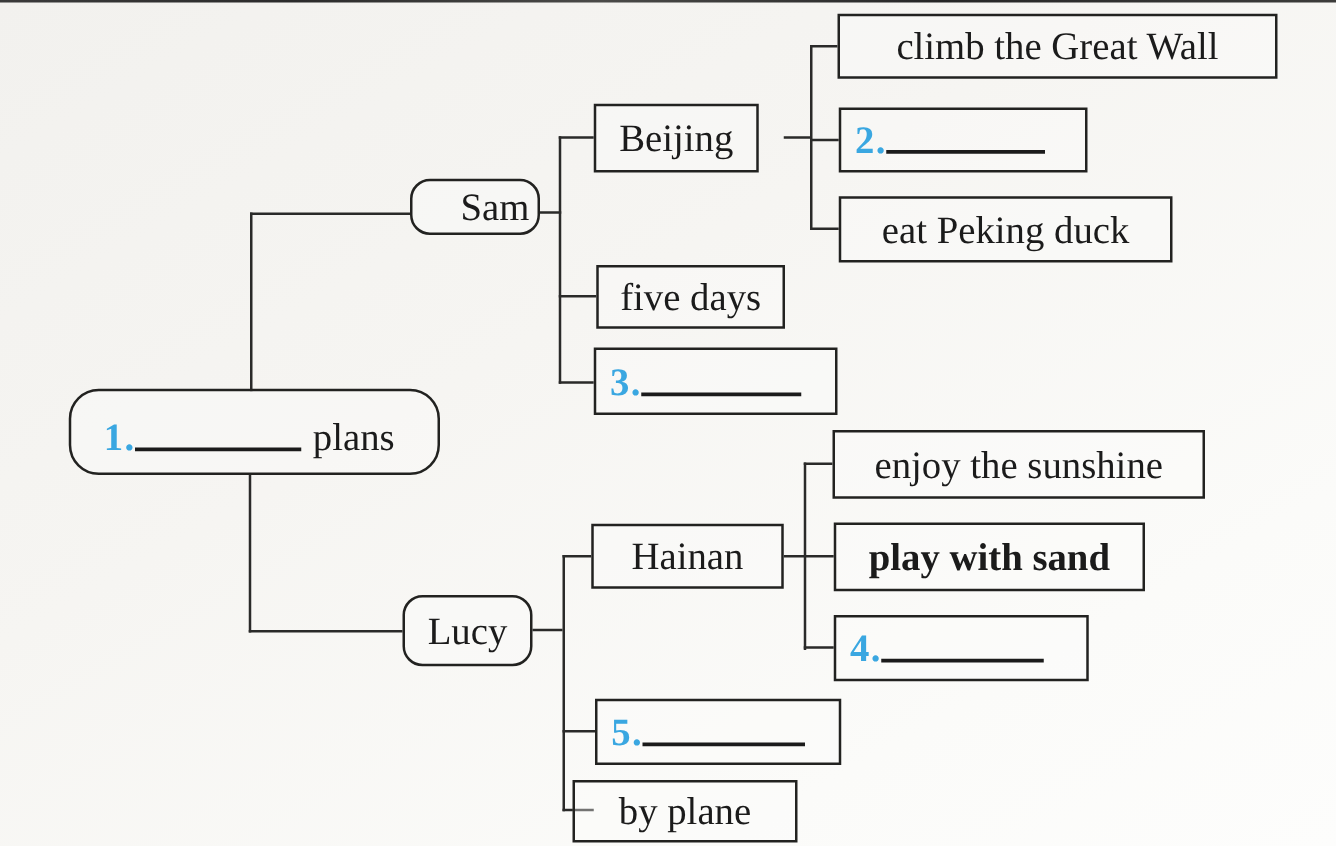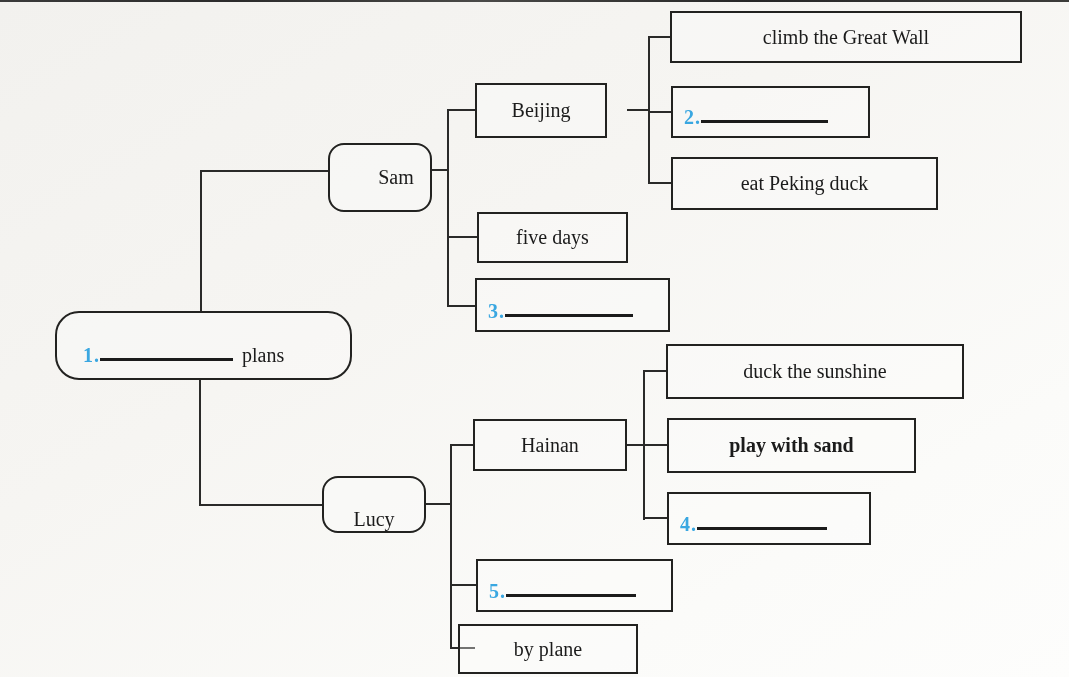--- a/index.html
+++ b/index.html
@@ -15,21 +15,21 @@
   }
   .scan-top-line{
     position:absolute;left:0;top:0;width:1069px;height:2px;
     background:linear-gradient(90deg,#3a3a3a 0%,#2b2b2b 22%,#4a4a48 45%,#262626 70%,#3c3c3a 100%);
   }
   .box{
     position:absolute;
     box-sizing:border-box;
     border:2px solid #222220;
     display:flex;align-items:center;justify-content:center;
-    font-size:20px;color:#1b1b1b;
+    font-size:31px;color:#1b1b1b;
     background:rgba(253,253,252,0.35);
   }
   .rounded{border-radius:16px;}
   .root-rounded{border-radius:24px;}
   .blankbox{justify-content:flex-start;align-items:flex-end;padding:0 0 9px 11px;}
   .rootbox{justify-content:flex-start;align-items:flex-end;padding:0 0 13px 26px;}
   .num{
     font-weight:bold;color:#3aa7e1;line-height:1;letter-spacing:1px;
   }
   .uline{
@@ -74,21 +74,21 @@
   <div class="line vline" style="left:643px;top:370px;height:150px;"></div>
   <div class="line hline" style="left:643px;top:370px;width:23px;"></div>
   <div class="line hline" style="left:643px;top:517px;width:24px;"></div>
 
   <div class="box root-rounded rootbox" style="left:55px;top:311px;width:297px;height:69px;">
     <span class="num">1.</span>
       <span class="uline" style="width:133px;"></span>
       <span class="word">plans</span>
   </div>
 
-  <div class="box rounded" style="left:328px;top:143px;width:104px;height:69px;padding-left:32px;">
+  <div class="box rounded" style="left:328px;top:143px;width:104px;height:45px;padding-left:32px;">
     <span>Sam</span>
   </div>
 
   <div class="box" style="left:475px;top:83px;width:132px;height:55px;">
     <span>Beijing</span>
   </div>
 
   <div class="box" style="left:670px;top:11px;width:352px;height:52px;">
     <span>climb the Great Wall</span>
   </div>
@@ -104,30 +104,30 @@
 
   <div class="box" style="left:671px;top:157px;width:267px;height:53px;">
     <span>eat Peking duck</span>
   </div>
 
   <div class="box blankbox" style="left:475px;top:278px;width:195px;height:54px;">
     <span class="num">3.</span>
       <span class="uline" style="width:128px;"></span>
   </div>
 
-  <div class="box rounded" style="left:322px;top:476px;width:104px;height:57px;align-items:flex-end;">
+  <div class="box rounded" style="left:322px;top:476px;width:104px;height:57px;">
     <span>Lucy</span>
   </div>
 
   <div class="box" style="left:473px;top:419px;width:154px;height:52px;">
     <span>Hainan</span>
   </div>
 
   <div class="box" style="left:666px;top:344px;width:298px;height:55px;">
-    <span>duck the sunshine</span>
+    <span>enjoy the sunshine</span>
   </div>
 
   <div class="box" style="left:667px;top:418px;width:249px;height:55px;font-weight:bold;">
     <span>play with sand</span>
   </div>
 
   <div class="box blankbox" style="left:667px;top:492px;width:204px;height:53px;">
     <span class="num">4.</span>
       <span class="uline" style="width:130px;"></span>
   </div>

